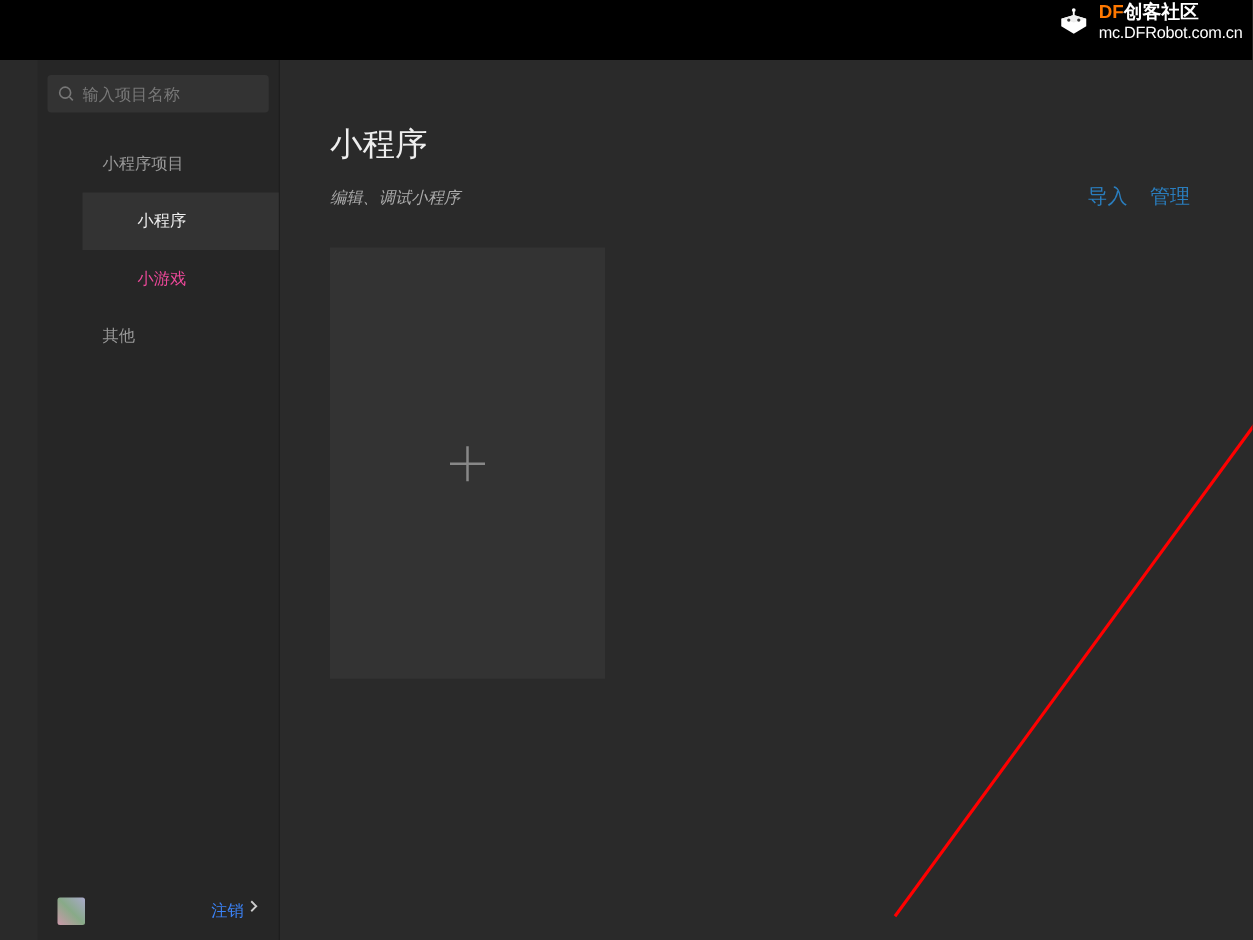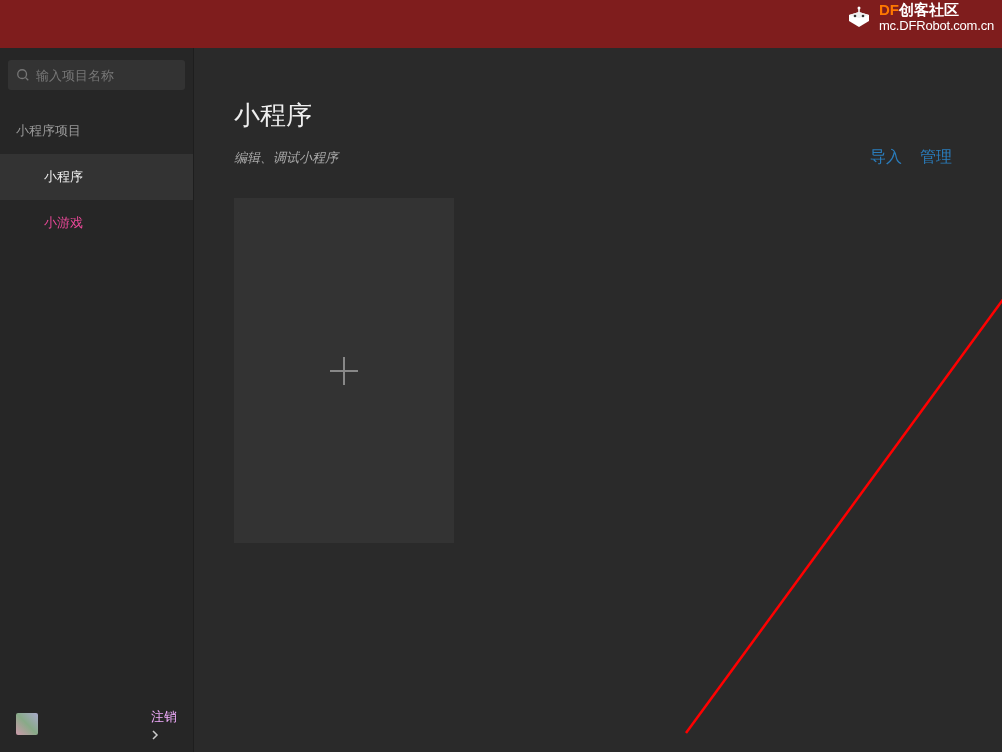--- a/index.html
+++ b/index.html
@@ -11,21 +11,21 @@
       font-family: "PingFang SC", "Microsoft YaHei", sans-serif;
       background: #2a2a2a;
       color: #aaa;
       width: 1002px;
       height: 752px;
       overflow: hidden;
       position: relative;
     }
     .titlebar {
       height: 48px;
-      background: #7f1d1d;
+      background: #000000;
       position: relative;
     }
     .logo-watermark {
       position: absolute;
       top: 2px;
       right: 8px;
       display: flex;
       align-items: center;
       gap: 6px;
       z-index: 10;
@@ -48,20 +48,21 @@
       color: #ff7800;
     }
     .logo-text-sub {
       font-size: 13px;
       color: #fff;
       letter-spacing: -0.2px;
     }
     .layout {
       display: flex;
       height: 704px;
+      padding-left: 30px;
     }
     .sidebar {
       width: 194px;
       background: #262626;
       display: flex;
       flex-direction: column;
       border-right: 1px solid #1e1e1e;
     }
     .search-wrap {
       padding: 12px 8px 8px 8px;
@@ -86,20 +87,21 @@
       outline: none;
       color: #888;
       font-size: 13px;
       width: 100%;
     }
     .search-input::placeholder {
       color: #777;
     }
     .nav-section {
       padding-top: 10px;
+      margin-left: 36px;
     }
     .nav-cat {
       font-size: 13px;
       color: #999;
       padding: 14px 16px;
       cursor: pointer;
     }
     .nav-item {
       font-size: 13px;
       color: #ec4899;
@@ -118,25 +120,24 @@
       padding: 12px 16px;
     }
     .avatar {
       width: 22px;
       height: 22px;
       background: linear-gradient(45deg,#c9a,#8a8,#aac);
       border-radius: 2px;
     }
     .logout {
       font-size: 13px;
-      color: #f0abfc;
+      color: #3b82f6;
       display: flex;
       gap: 4px;
       cursor: pointer;
-      flex-direction: column;
     }
     .main {
       flex: 1;
       background: #2a2a2a;
       padding: 50px 40px 0 40px;
       position: relative;
     }
     .main-title {
       font-size: 26px;
       color: #eee;
@@ -215,20 +216,21 @@
           <line x1="11" y1="11" x2="14" y2="14" stroke="#777" stroke-width="1.5"></line>
         </svg>
         <input class="search-input" type="text" placeholder="输入项目名称" style="">
       </div>
     </div>
 
     <div class="nav-section">
       <div class="nav-cat">小程序项目</div>
       <div class="nav-item active">小程序</div>
       <div class="nav-item">小游戏</div>
+      <div class="nav-cat">其他</div>
     </div>
 
     <div class="sidebar-bottom">
       <div class="avatar"></div>
       <div class="logout">
         <span>注销</span>
         <svg width="8" height="10" viewBox="0 0 8 10">
           <path d="M2 1 L6 5 L2 9" fill="none" stroke="#ccc" stroke-width="1.5"></path>
         </svg>
       </div>

